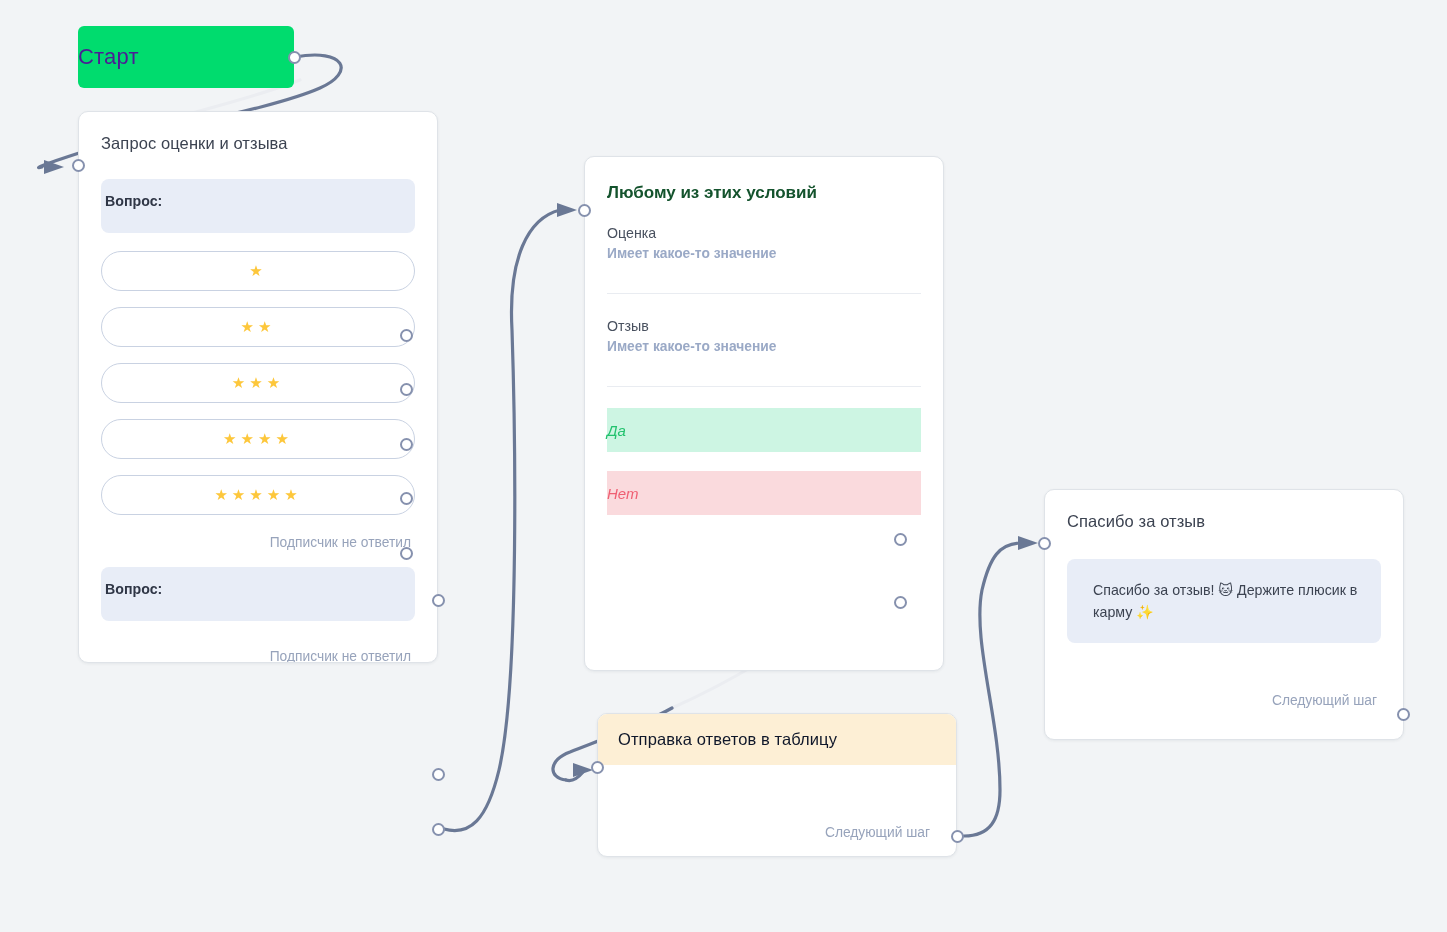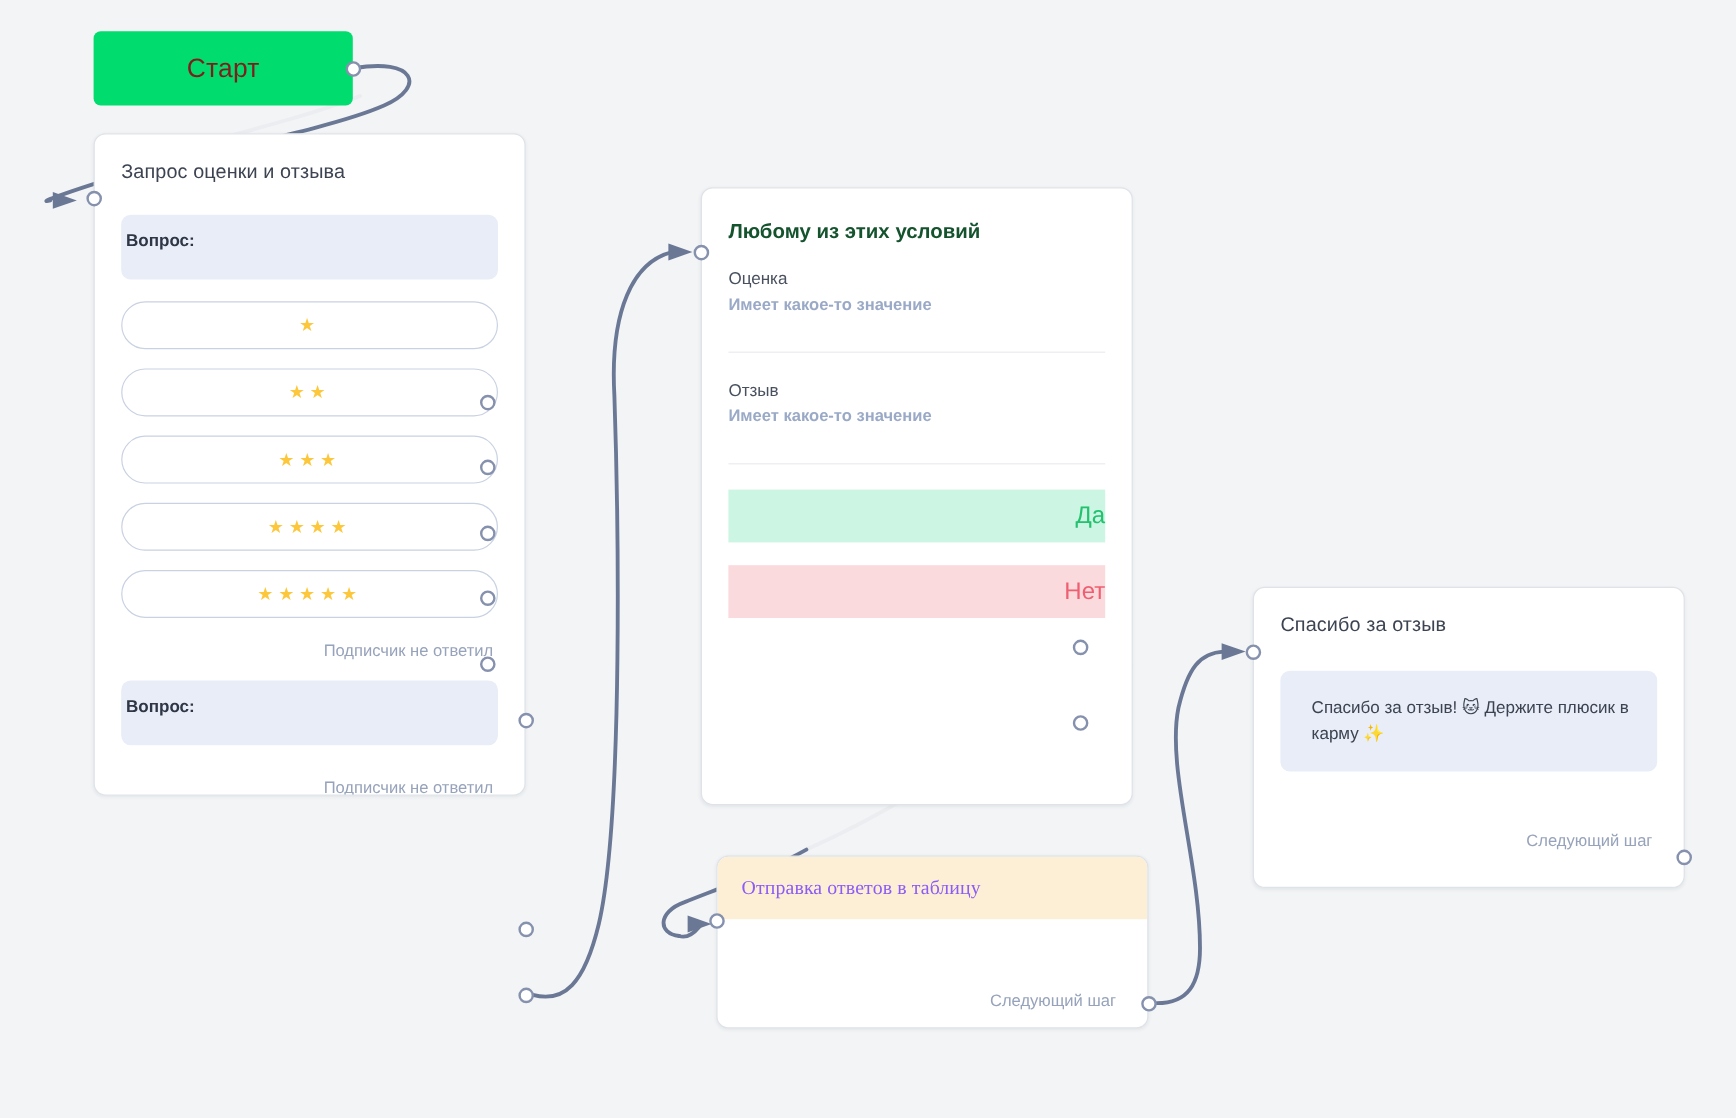--- a/index.html
+++ b/index.html
@@ -17,22 +17,22 @@
   #edges .edge{fill:none;stroke:#6a7895;stroke-width:3.2;stroke-linecap:round;}
   #edges .edge-faint{fill:none;stroke:#ebedf1;stroke-width:3.2;stroke-linecap:round;}
   #edges .arrow{fill:#6a7895;}
 
   
   .node{position:absolute;box-sizing:border-box;}
 
   .start-node{
     background:#00dc6e;
     border-radius:6px;
-    display:flex;align-items:center;justify-content:center;
-    color:#7f1d1d;
+    display:flex;align-items:center;justify-content:flex-start;
+    color:#4c1d95;
     font-size:22px;
     letter-spacing:.2px;
   }
 
   .card{
     background:#ffffff;
     border:1px solid #dfe3e8;
     border-radius:10px;
     box-shadow:0 1px 3px rgba(40,50,70,.07);
     overflow:hidden;
@@ -43,21 +43,21 @@
     color:#3c4351;
     padding:22px 22px 0 22px;
     letter-spacing:.1px;
   }
   .card-head{
     font-size:16.5px;
     padding:16px 20px;
     letter-spacing:.1px;
   }
   .card-head.green{background:#cdf5e3;color:#0ec96f;}
-  .card-head.amber{background:#fdefd5;color:#8b5cf6;font-family:Liberation Serif, serif;}
+  .card-head.amber{background:#fdefd5;color:#0f172a;}
 
   .card-body{padding:0 22px 14px 22px;}
 
   .bubble{
     background:#e8edf7;
     border-radius:8px;
     padding:14px 16px 16px 4px;
     color:#3c4351;
   }
   .bubble-label{font-size:14.2px;font-weight:bold;color:#2f3646;margin-bottom:8px;}
@@ -76,22 +76,23 @@
 
   .port-row{
     display:flex;align-items:center;justify-content:flex-end;
     font-size:13.8px;color:#97a3bb;
     height:26px;
   }
   .port-row .lbl{padding-right:4px;padding-left:44px;}
 
   .choice{
     height:44px;
-    display:flex;align-items:center;justify-content:flex-end;
-    font-size:20px;
+    display:flex;align-items:center;justify-content:flex-start;
+    font-size:15px;
+    font-style:italic;
   }
   .choice.yes{background:#cdf5e3;color:#22c26e;}
   .choice.no{background:#fadadd;color:#ef5f72;}
 
   .cond-heading{font-size:17px;font-weight:bold;color:#14532d;}
   .cond-field{font-size:14.2px;color:#49515f;}
   .cond-value{font-size:13.8px;font-weight:bold;color:#9aa9c6;margin-top:5px;}
   .hr{height:1px;background:#e9ecf1;}
 
   

